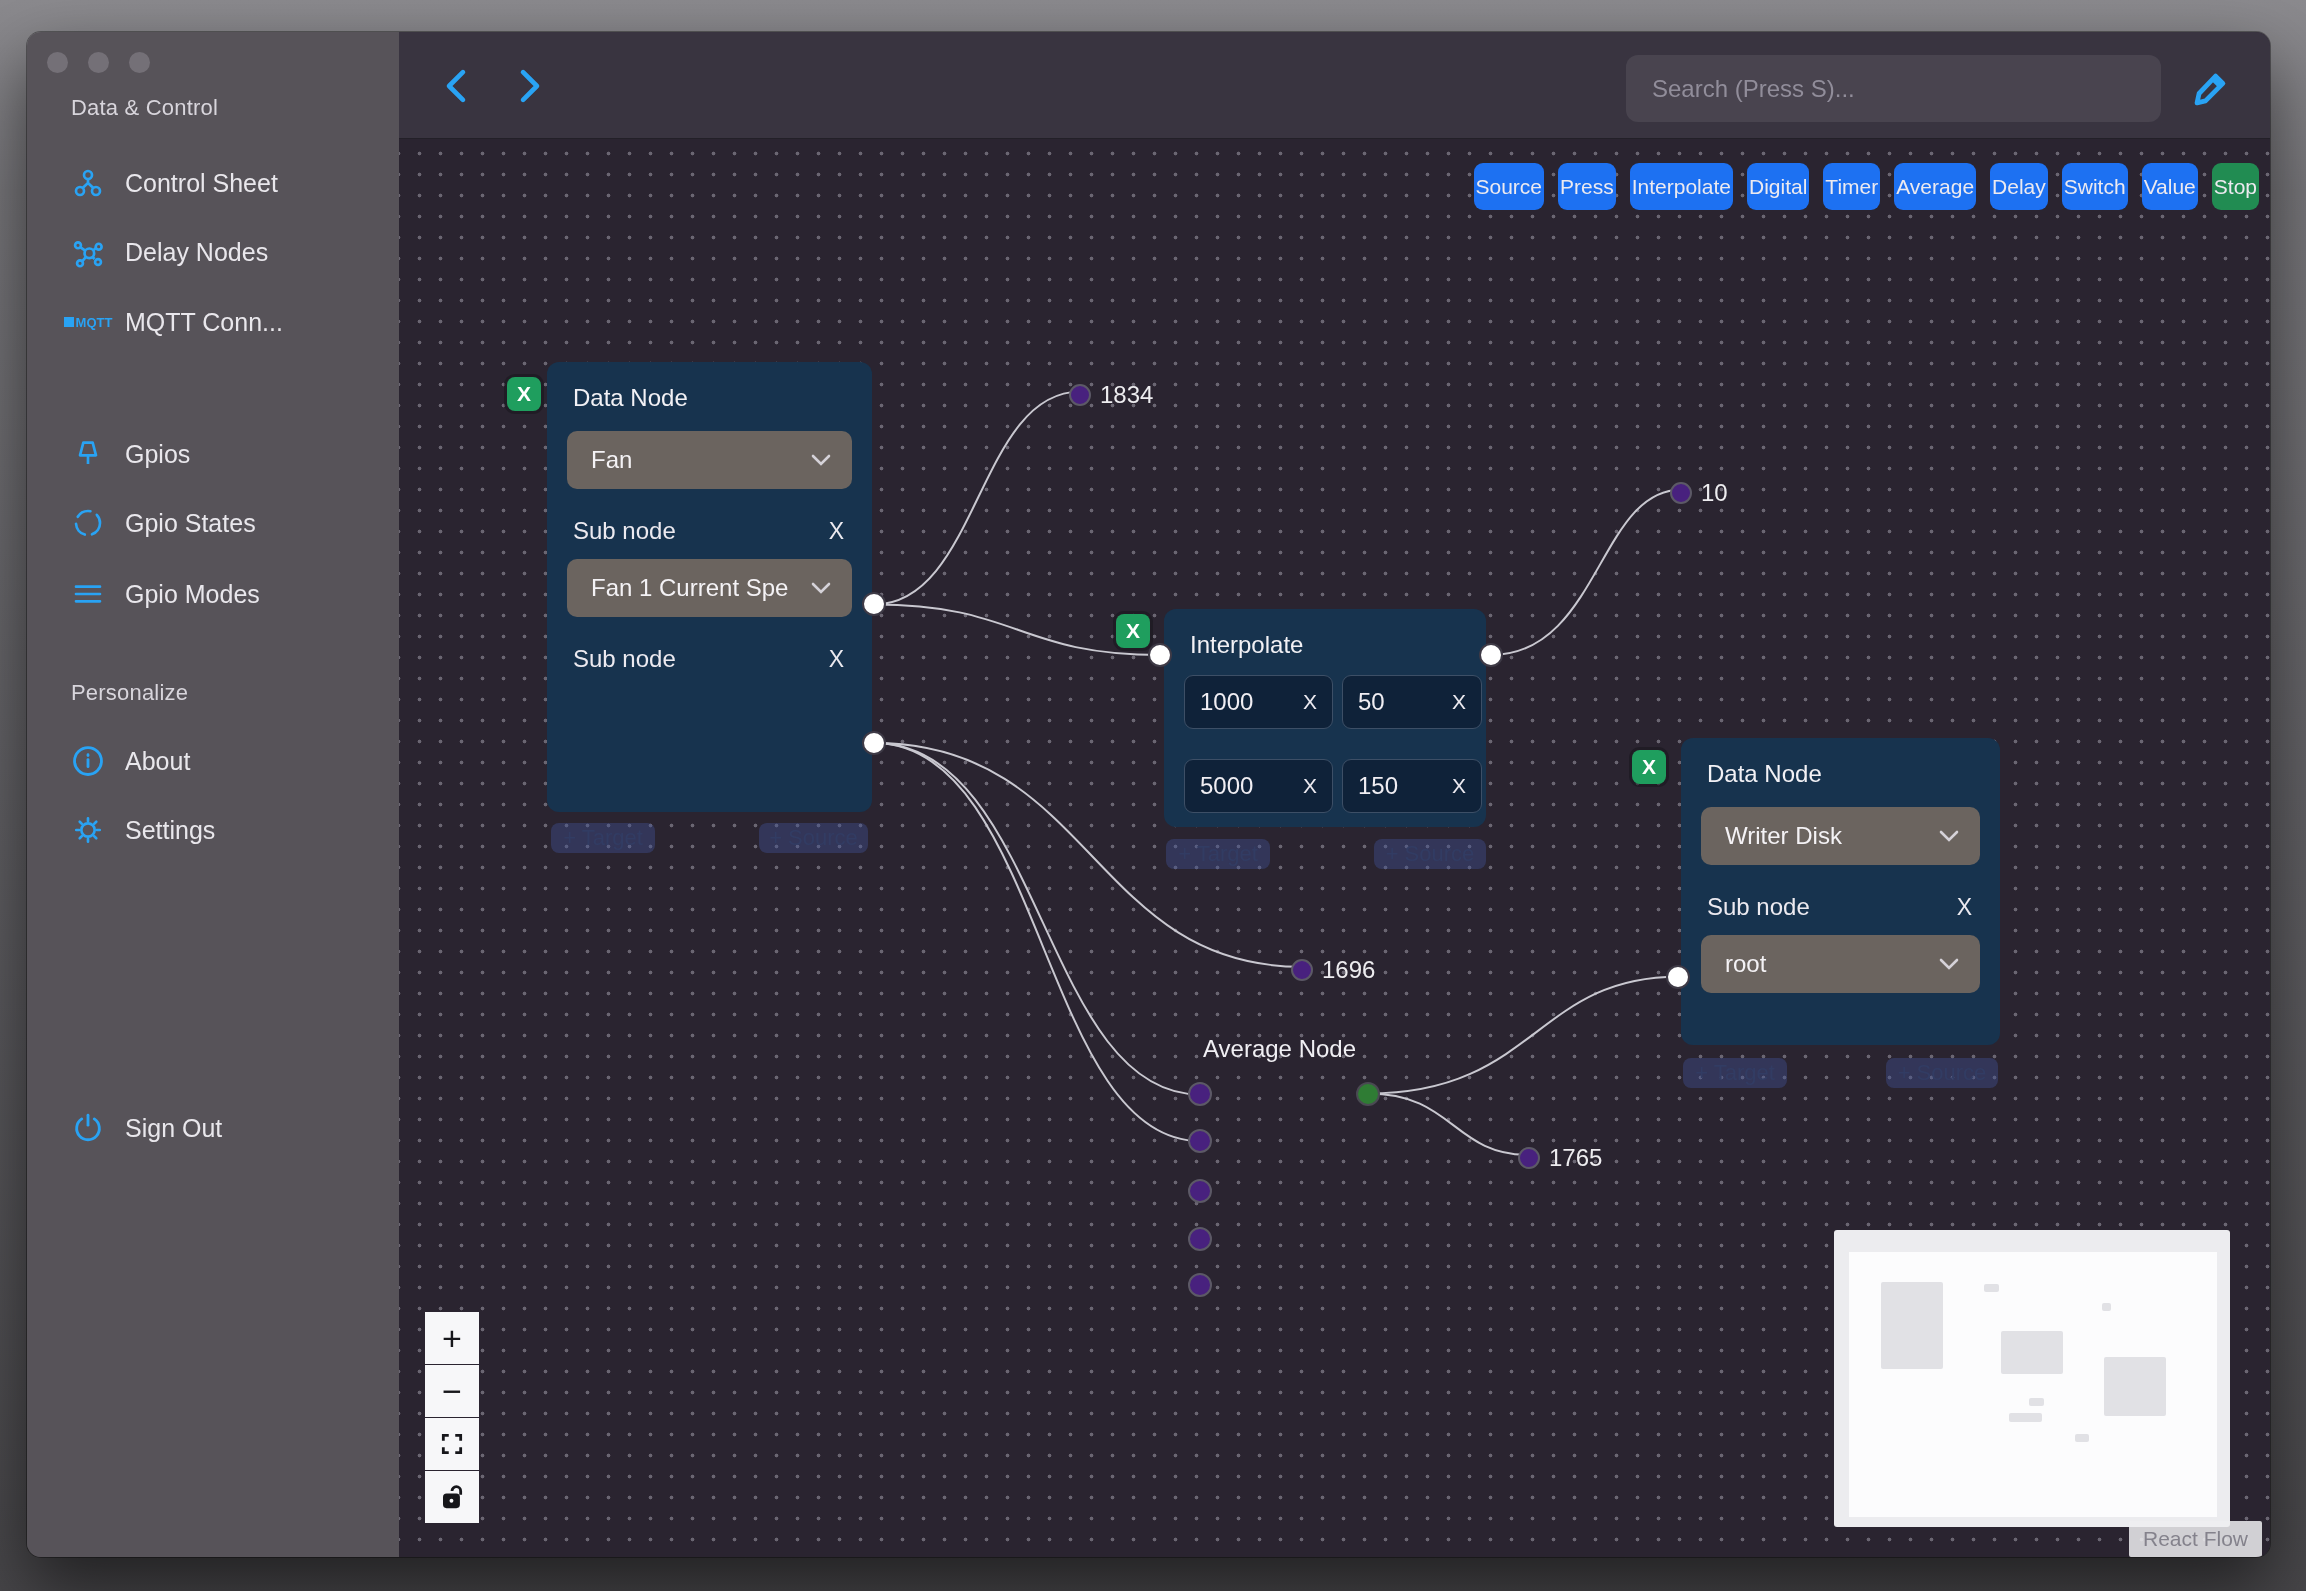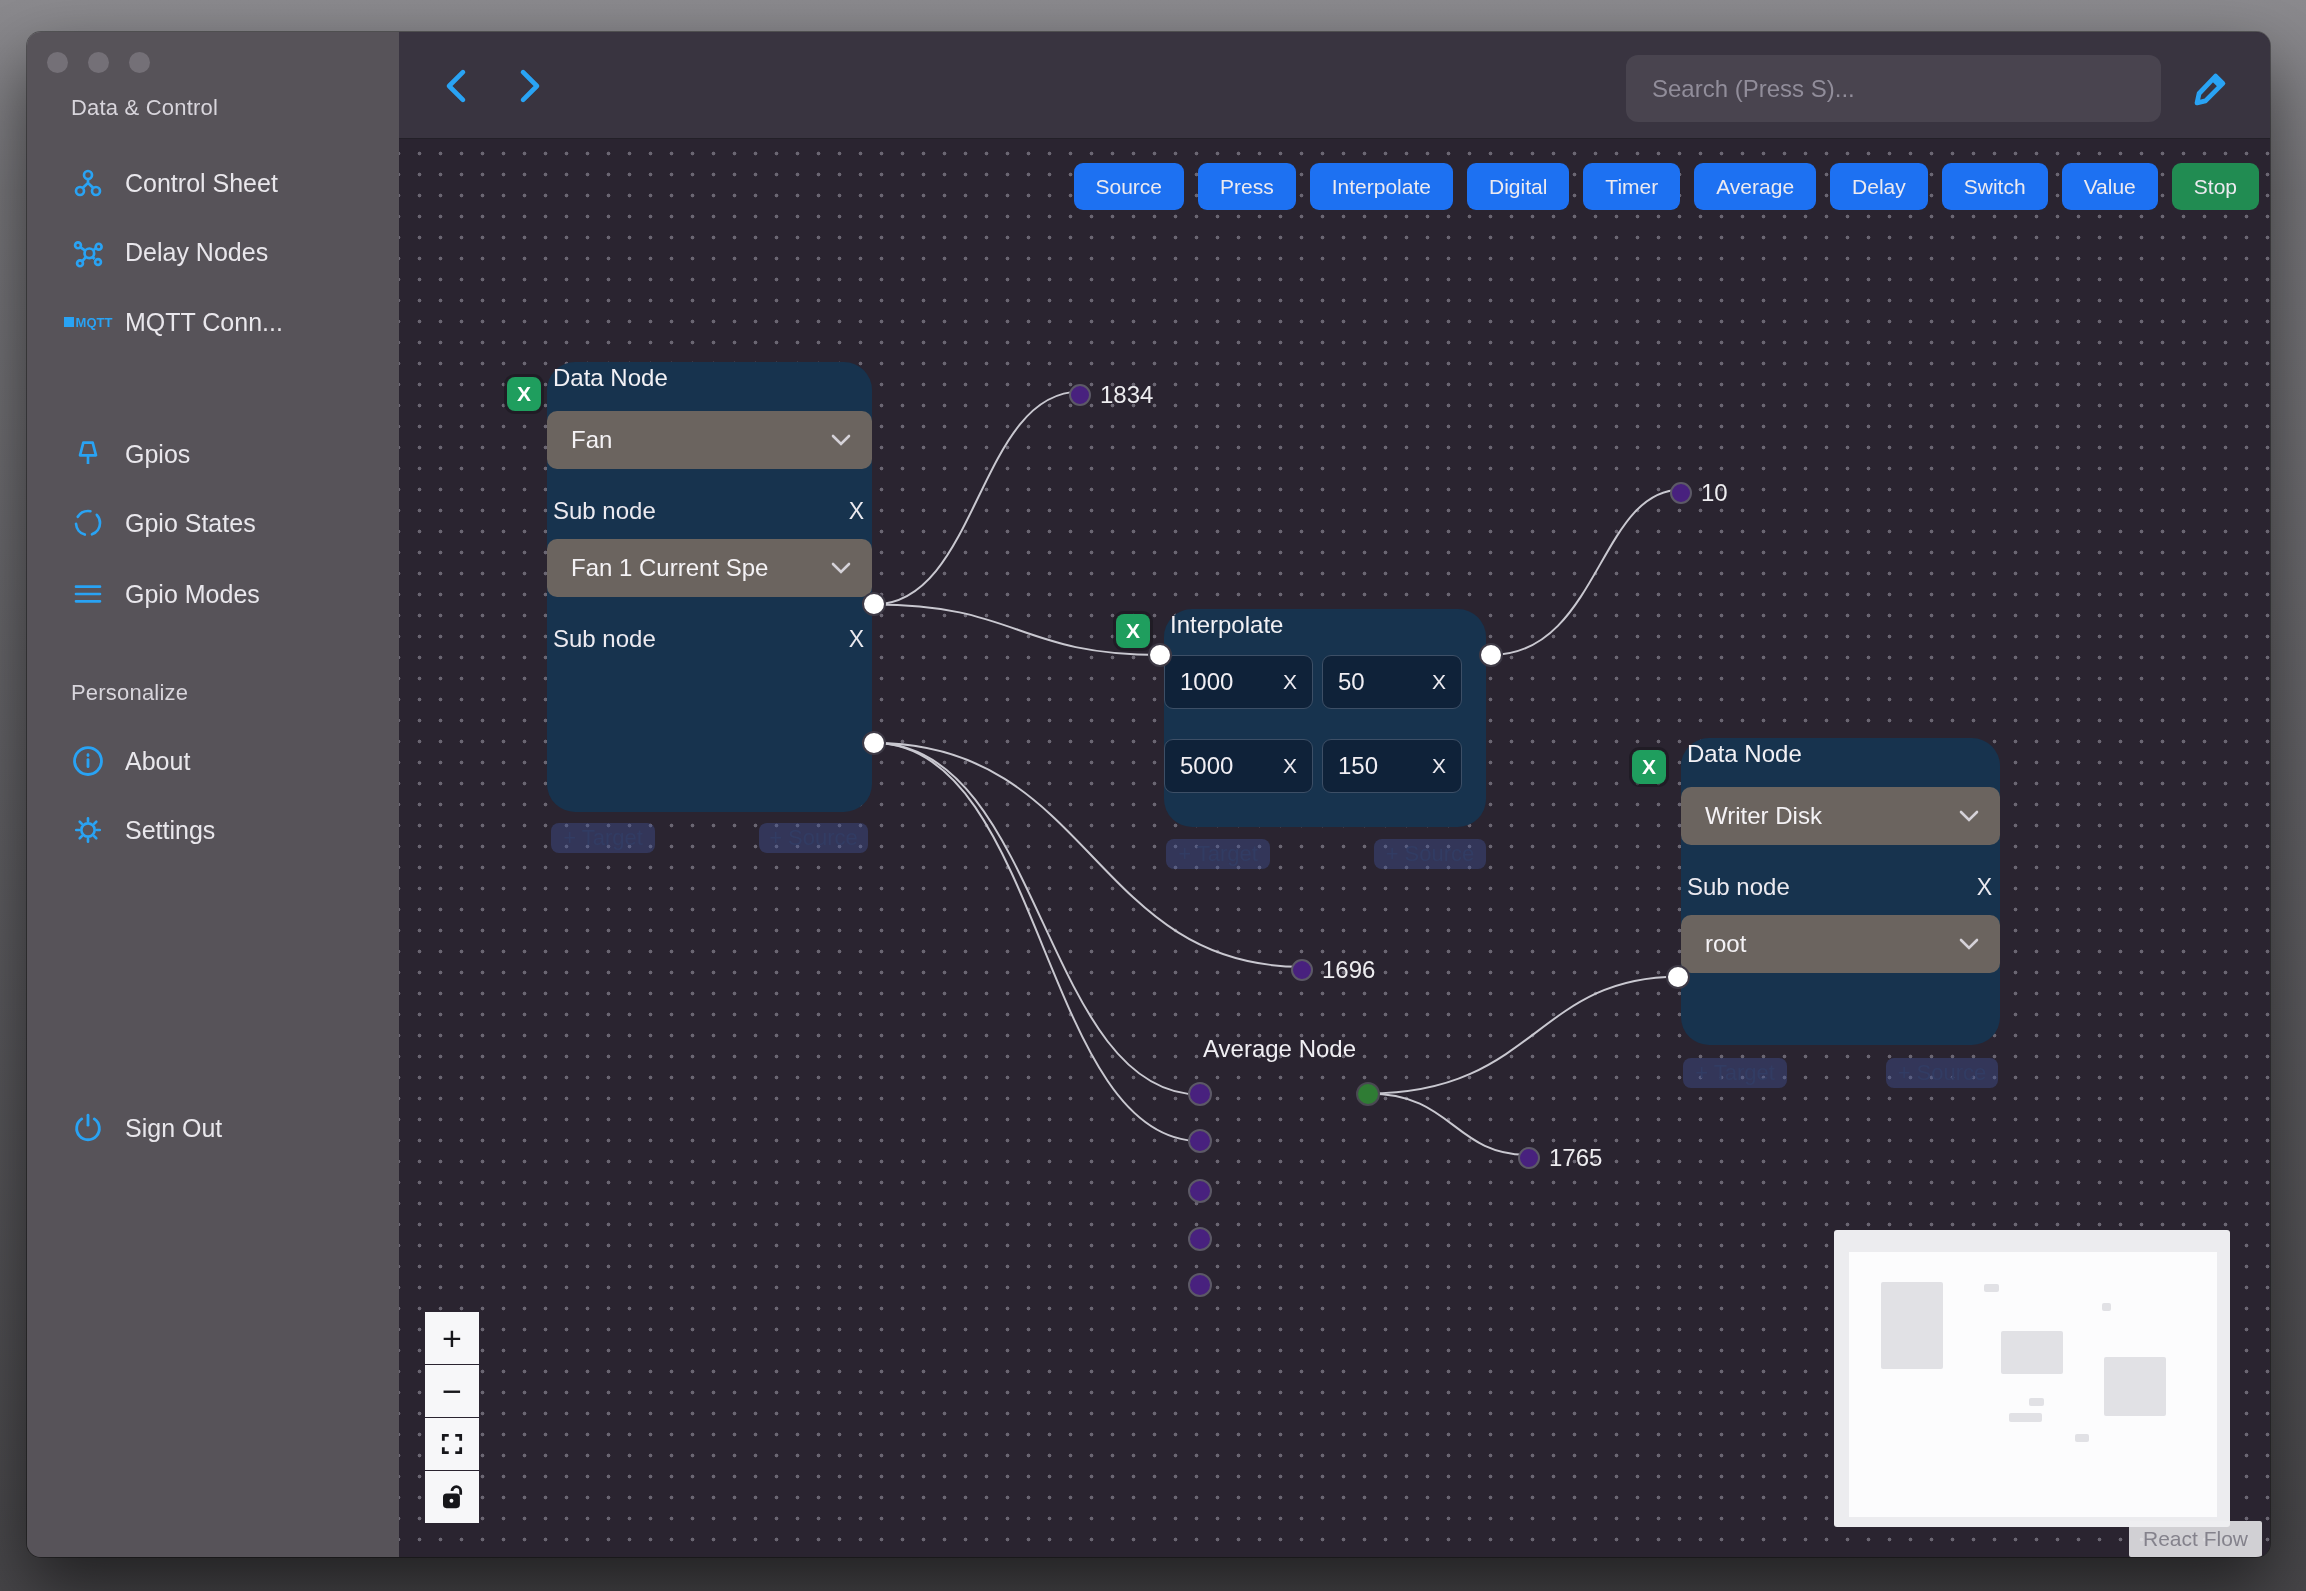--- a/index.html
+++ b/index.html
@@ -40,23 +40,23 @@
   .canvas {
     position:absolute; left:0; top:107px; width:1871px; height:1418px;
     background-color:#2a2430;
     background-image:radial-gradient(circle, rgba(176,173,186,.48) 1.6px, transparent 2.2px);
     background-size:21px 21px; background-position:10px 4px;
   }
   .edges { position:absolute; left:0; top:0; width:100%; height:100%; }
   .edges path { stroke:#c9c8d0; stroke-width:2; fill:none; }
   
   .chipbar { position:absolute; top:24px; right:11px; display:flex; gap:14px; z-index:4; }
-  .chip { height:47px; padding:0 22px; border:none; border-radius:9px; color:#eceaf0; font-size:21px; font-family:"Liberation Sans",sans-serif; cursor:pointer; }
-  
-  .node { position:absolute; background:#17334e; border-radius:28px; z-index:2; }
+  .chip { height:47px; padding:0 2px; border:none; border-radius:9px; color:#eceaf0; font-size:21px; font-family:"Liberation Sans",sans-serif; cursor:pointer; }
+  
+  .node { position:absolute; background:#17334e; border-radius:12px; padding:20px; z-index:2; }
   .node-title { color:#f2f1f5; font-size:24px; margin:2px 0 0 6px; }
   .select { height:58px; background:#6b645f; border-radius:10px; display:flex; align-items:center; padding:0 20px 0 24px; margin-top:19px; cursor:pointer; }
   .select .val { color:#f4f2f5; font-size:24px; white-space:nowrap; overflow:hidden; flex:1; }
   .select svg { stroke:#d5d2d8; fill:none; stroke-width:2.6; stroke-linecap:round; flex:none; }
   .subrow { display:flex; justify-content:space-between; align-items:center; margin:28px 8px 0 6px; }
   .subrow .sl { color:#eceaf0; font-size:24px; }
   .subrow .sx { color:#eceaf0; font-size:23px; cursor:pointer; }
   .xbtn { position:absolute; width:34px; height:34px; background:#1f9e5e; border-radius:8px; color:#fff; font-size:21px; font-weight:700; display:flex; align-items:center; justify-content:center; box-shadow:0 0 0 3px rgba(24,22,30,.55); cursor:pointer; z-index:3; }
   .pill { position:absolute; height:30px; border-radius:8px; background:rgba(64,82,148,.42); color:#323c63; font-size:22px; display:flex; align-items:center; justify-content:center; z-index:2; cursor:pointer; }
   .igrid { display:grid; grid-template-columns:149px 140px; column-gap:9px; row-gap:30px; margin-top:16px; }

